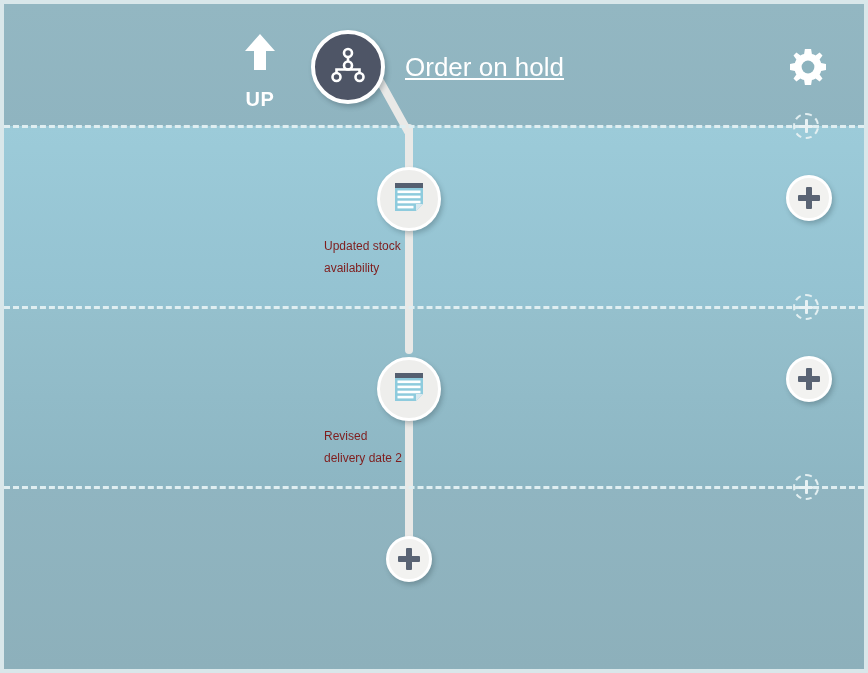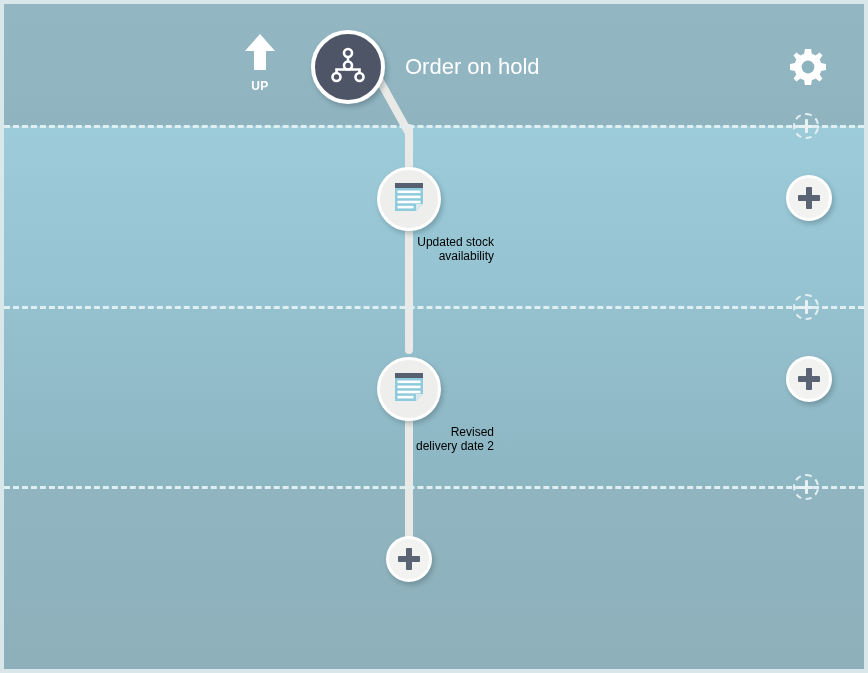--- a/index.html
+++ b/index.html
@@ -104,25 +104,25 @@
     top: 28px;
     width: 48px;
     z-index: 6;
     text-align: center;
     cursor: pointer;
     user-select: none;
   }
   #up-control svg { display: block; margin: 0 auto; }
   #up-label {
     color: #ffffff;
-    font-size: 12px;
+    font-size: 20px;
     font-weight: bold;
     letter-spacing: 0.5px;
     line-height: 18px;
-    margin-top: 5px;
+    margin-top: 18px;
   }
 
   
   #root-node {
     position: absolute;
     left: 307px;
     top: 26px;
     width: 74px;
     height: 74px;
     border-radius: 50%;
@@ -134,24 +134,25 @@
     cursor: pointer;
     display: flex;
     align-items: center;
     justify-content: center;
   }
   #root-title {
     position: absolute;
     left: 401px;
     top: 48px;
     color: #ffffff;
-    font-size: 22px;
+    font-size: 26px;
     line-height: 30px;
     z-index: 6;
     white-space: nowrap;
+    text-decoration: underline;
   }
 
   
   #gear-button {
     position: absolute;
     left: 786px;
     top: 45px;
     width: 36px;
     height: 36px;
     z-index: 6;
@@ -177,24 +178,24 @@
     align-items: center;
     justify-content: center;
     cursor: pointer;
   }
   .task-label {
     position: absolute;
     top: 68px;
     left: 50%;
     transform: translateX(-50%);
     width: 170px;
-    text-align: right;
-    color: #000000;
+    text-align: left;
+    color: #7f1d1d;
     font-size: 12px;
-    line-height: 14px;
+    line-height: 22px;
     white-space: pre-line;
   }
   #task-node-1 { left: 373px; top: 163px; }
   #task-node-2 { left: 373px; top: 353px; }
 
   
   .add-button {
     position: absolute;
     width: 46px;
     height: 46px;

